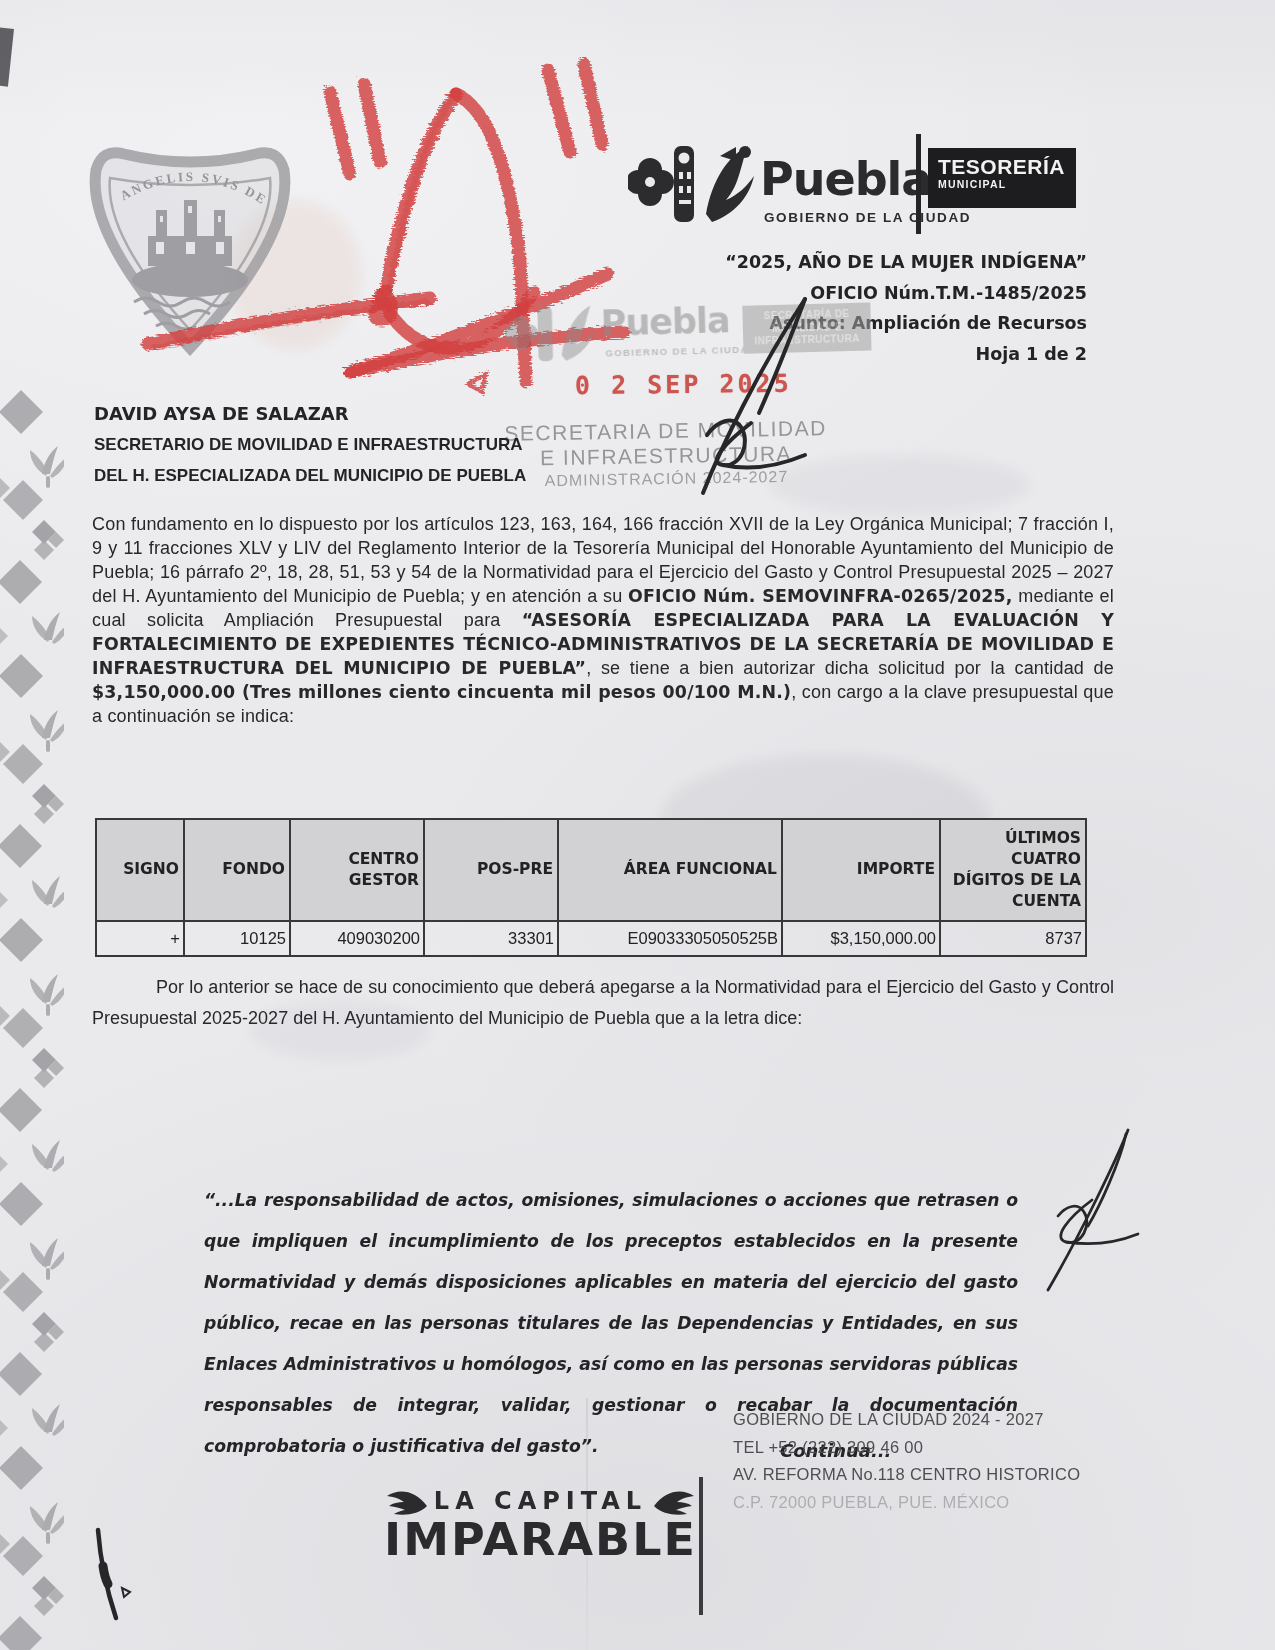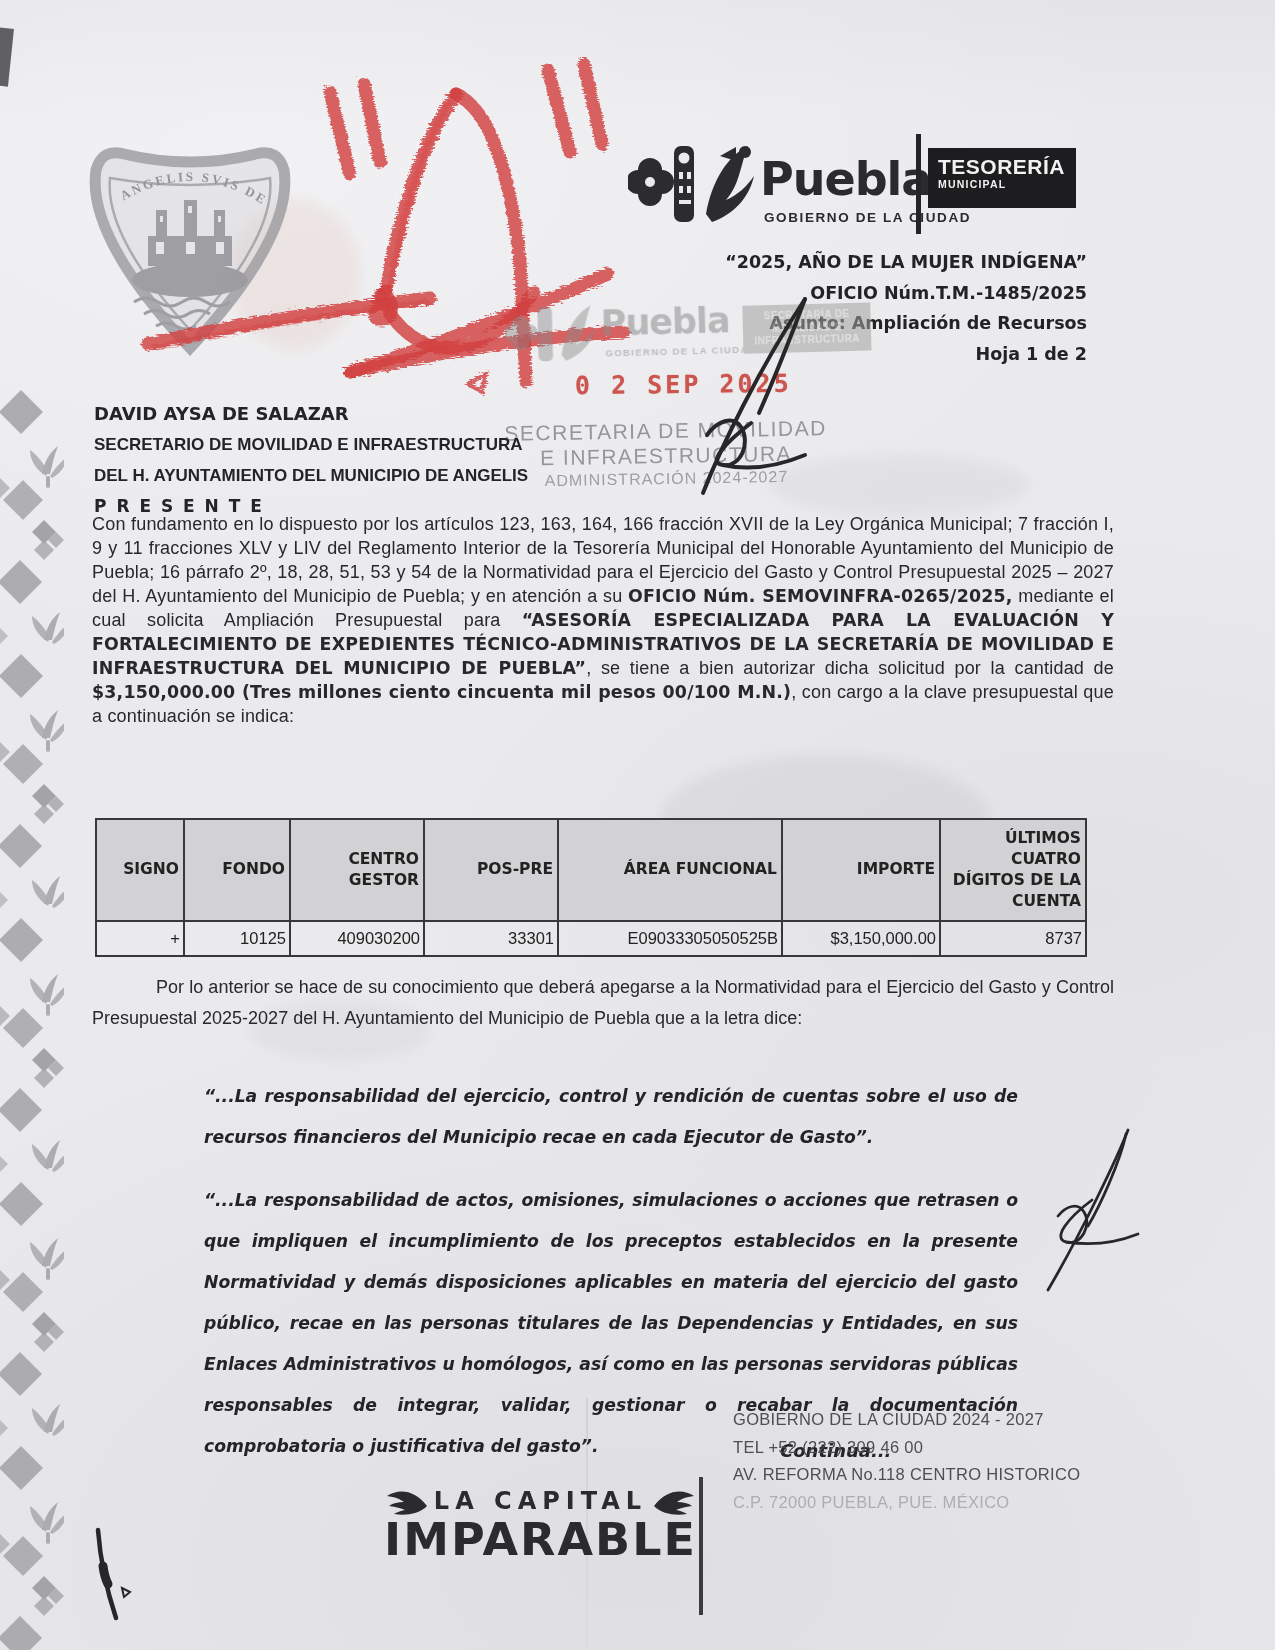--- a/index.html
+++ b/index.html
@@ -271,22 +271,21 @@
       <path d="M48,208 C66,162 104,84 150,14"></path>
       <path d="M150,14 C138,46 120,92 104,128"></path>
       <path d="M96,138 C70,158 52,178 68,180 C86,182 96,158 86,142 C78,130 62,136 52,150"></path>
       <path d="M68,180 C96,186 126,180 150,170"></path>
     </g>
   </svg>
 
   <div class="abs recipient">
     <div class="name">DAVID AYSA DE SALAZAR</div>
     <div class="t">SECRETARIO DE MOVILIDAD E INFRAESTRUCTURA</div>
-    <div class="t">DEL H. AYUNTAMIENTO DEL MUNICIPIO DE ANGELIS</div>
-    <div class="pres">P R E S E N T E</div>
+    <div class="t">DEL H. ESPECIALIZADA DEL MUNICIPIO DE PUEBLA</div>
   </div>
 
   <div class="abs p1"><span class="seg">Con fundamento en lo dispuesto por los artículos 123, 163, 164, 166 fracción XVII de la Ley Orgánica Municipal; 7 fracción I, 9 y 11 fracciones XLV y LIV del Reglamento Interior de la Tesorería Municipal del Honorable Ayuntamiento del Municipio de Puebla; 16 párrafo 2º, 18, 28, 51, 53 y 54 de la Normatividad para el Ejercicio del Gasto y Control Presupuestal 2025 – 2027 del H. Ayuntamiento del Municipio de Puebla; y en atención a su </span><span class="seg bold">OFICIO Núm. SEMOVINFRA-0265/2025,</span><span class="seg"> mediante el cual solicita Ampliación Presupuestal para </span><span class="seg bold">“ASESORÍA ESPECIALIZADA PARA LA EVALUACIÓN Y FORTALECIMIENTO DE EXPEDIENTES TÉCNICO-ADMINISTRATIVOS DE LA SECRETARÍA DE MOVILIDAD E INFRAESTRUCTURA DEL MUNICIPIO DE PUEBLA”</span><span class="seg">, se tiene a bien autorizar dicha solicitud por la cantidad de </span><span class="seg bold">$3,150,000.00 (Tres millones ciento cincuenta mil pesos 00/100 M.N.)</span><span class="seg">, con cargo a la clave presupuestal que a continuación se indica:</span></div>
 
   <div class="abs tblwrap">
     <table class="t">
       <colgroup>
           <col style="width:88px">
           <col style="width:106px">
           <col style="width:134px">
@@ -313,21 +312,20 @@
         <td>E09033305050525B</td>
         <td>$3,150,000.00</td>
         <td>8737</td>
       </tr>
     </tbody>
       </table>
   </div>
 
   <div class="abs p2">Por lo anterior se hace de su conocimiento que deberá apegarse a la Normatividad para el Ejercicio del Gasto y Control Presupuestal 2025-2027 del H. Ayuntamiento del Municipio de Puebla que a la letra dice:</div>
 
-  <div class="abs quote">“...La responsabilidad del ejercicio, control y rendición de cuentas sobre el uso de recursos financieros del Municipio recae en cada Ejecutor de Gasto”.</div>
   <div class="abs quote q2">“...La responsabilidad de actos, omisiones, simulaciones o acciones que retrasen o que impliquen el incumplimiento de los preceptos establecidos en la presente Normatividad y demás disposiciones aplicables en materia del ejercicio del gasto público, recae en las personas titulares de las Dependencias y Entidades, en sus Enlaces Administrativos u homólogos, así como en las personas servidoras públicas responsables de integrar, validar, gestionar o recabar la documentación comprobatoria o justificativa del gasto”.</div>
 
   <div class="abs continua">Continua...</div>
 
   <svg class="abs pen" style="left:1030px;top:1122px" width="125" height="180" viewBox="0 0 125 180">
     <g stroke-width="2.8">
       <path d="M98,8 C88,34 52,110 18,168"></path>
       <path d="M96,12 C90,40 70,84 58,104"></path>
       <path d="M62,78 C38,96 22,116 36,120 C52,124 62,102 54,90 C48,80 36,84 28,94"></path>
       <path d="M36,120 C62,124 88,120 108,112"></path>

